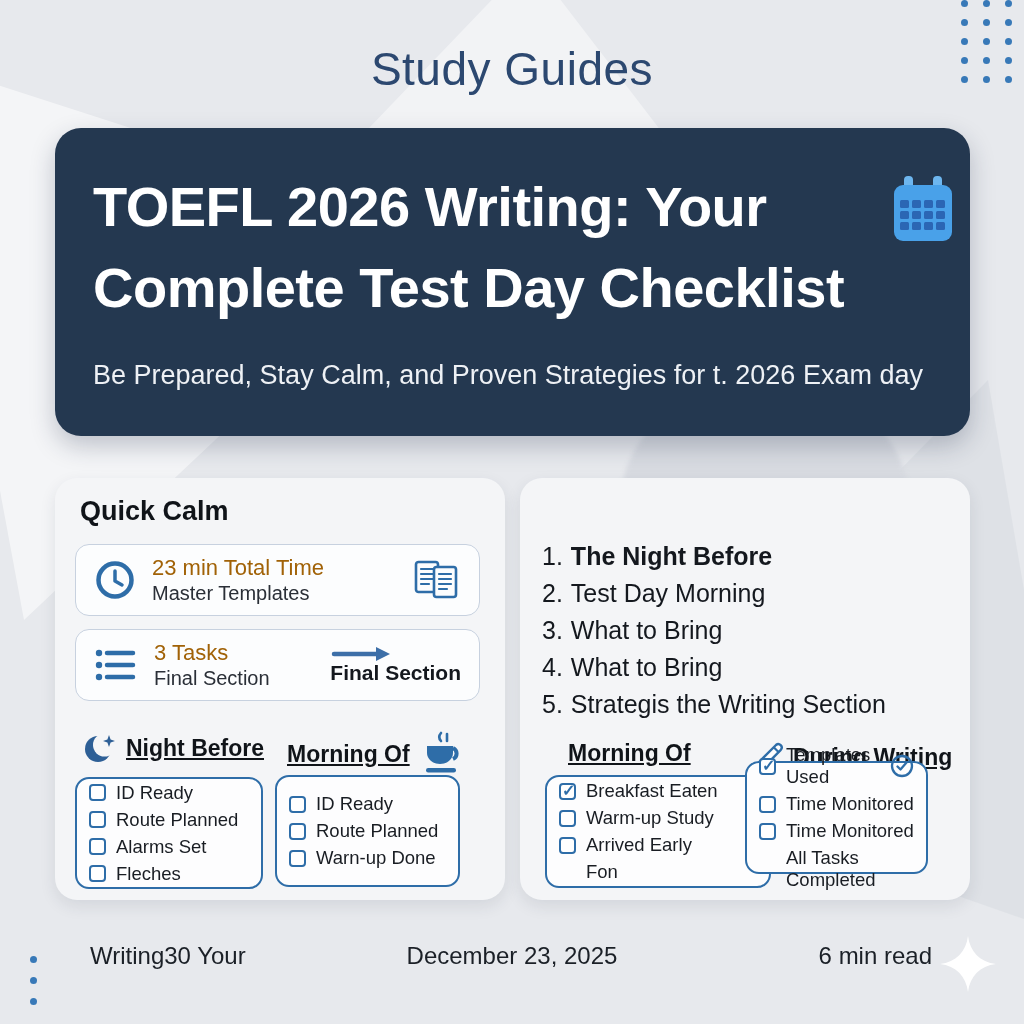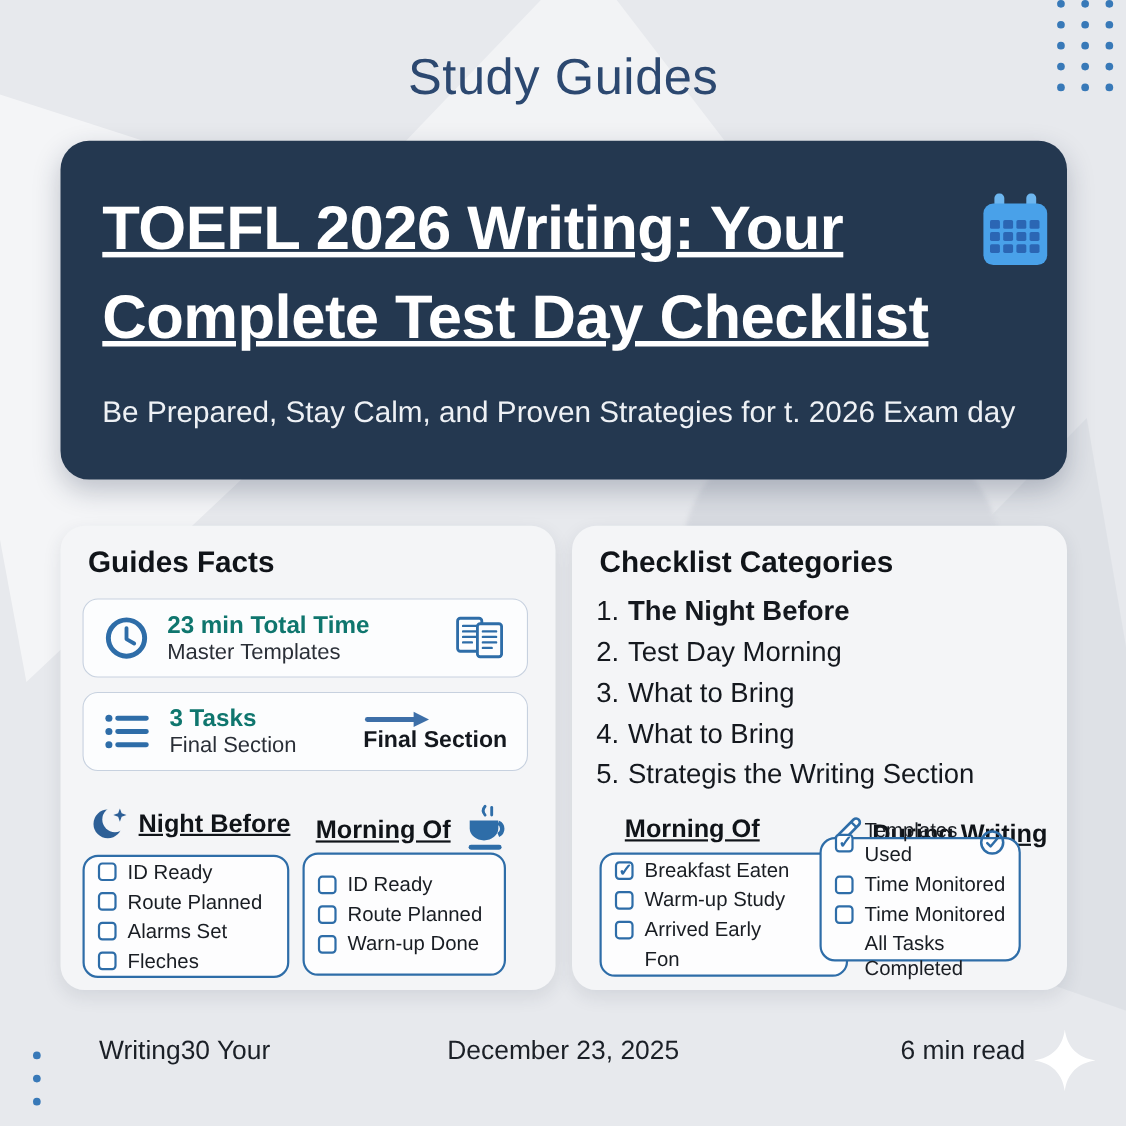--- a/index.html
+++ b/index.html
@@ -27,39 +27,39 @@
   .dot-grid .dot:nth-child(3n+1){ margin-right:14px; }
   .dot-col { position:absolute; left:30px; top:956px; display:grid; row-gap:14px; z-index:2; }
   .sparkle { position:absolute; left:940px; top:936px; z-index:2; }
   
   .page-title { position:absolute; z-index:1; left:0; top:42px; width:100%;
                 text-align:center; font-size:46px; font-weight:normal; color:#2c4870; letter-spacing:.5px; }
   
   .hero { position:absolute; z-index:1; left:55px; top:128px; width:915px; height:308px;
           background:#243850; border-radius:26px; box-shadow:0 10px 24px rgba(30,45,70,.25); }
   .hero-title { position:absolute; left:38px; top:38px; width:800px; color:#fff;
-                font-size:56px; font-weight:bold; line-height:81px; letter-spacing:-.5px;text-decoration:underline; }
+                font-size:56px; font-weight:bold; line-height:81px; letter-spacing:-.5px; }
   .hero-sub { position:absolute; left:38px; top:232px; width:860px; color:#eef1f5; font-size:27px; }
   .cal-icon { position:absolute; right:18px; top:48px; width:58px; height:68px; }
   .cal-leg { position:absolute; top:0; width:9px; height:16px; background:#6db6ef; border-radius:4px; }
   .cal-body { position:absolute; top:9px; left:0; width:58px; height:56px; background:#49a1e9; border-radius:9px; }
   .cal-grid { position:absolute; top:24px; left:6px; width:46px; display:grid;
               grid-template-columns:repeat(4,9px); gap:3px; }
   .cal-cell { width:9px; height:8px; background:#2b66b4; border-radius:1.5px; }
   
   .card { position:absolute; z-index:1; top:478px; width:450px; height:422px;
           background:#f4f5f7; border-radius:22px; box-shadow:0 6px 16px rgba(40,50,70,.10); }
   .card-left { left:55px; } .card-right { left:520px; }
   .card-heading { position:absolute; left:25px; top:18px; font-size:27px; font-weight:bold; color:#101419; }
   
   .fact { position:absolute; left:20px; width:405px; height:72px; background:#fcfdfe;
           border:1.5px solid #c7d1df; border-radius:14px; display:flex; align-items:center; padding:0 18px; }
   .fact1 { top:66px; } .fact2 { top:151px; }
   .fact-texts { margin-left:16px; flex:1; }
-  .fact-title { font-size:22px; font-weight:bold; color:#0f766e; }
+  .fact-title { font-size:22px; font-weight:normal; color:#a16207; }
   .fact-sub { font-size:20px; color:#2a2f37; margin-top:1px; }
   .fact-right { text-align:center; }
   .fact-right-label { font-size:21px; font-weight:bold; color:#14181e; margin-top:-2px; }
   
   .mini-head { position:absolute; font-size:23px; font-weight:bold; color:#101419;
                display:flex; align-items:center; gap:7px;text-decoration:underline; }
   
   .chk-box { position:absolute; background:#fdfdfe; border:2.5px solid #2e6da8; border-radius:14px;
              padding:9px 12px; display:flex; flex-direction:column; justify-content:center; gap:5px; }
   .chk-row { display:flex; align-items:center; gap:10px; font-size:18.5px; color:#191d23; }
@@ -139,21 +139,21 @@
       <span class="cal-cell"></span>
         <span class="cal-cell"></span>
         <span class="cal-cell"></span>
         <span class="cal-cell"></span>
     </span>
   </div>
   <div class="hero-sub">Be Prepared, Stay Calm, and Proven Strategies for t. 2026 Exam day</div>
 </div>
 
 <div class="card card-left">
-  <div class="card-heading">Guides Facts</div>
+  <div class="card-heading">Quick Calm</div>
 
   <div class="fact fact1">
     <span>
       <svg width="42" height="42" viewBox="0 0 42 42">
         <circle cx="21" cy="21" r="16.5" fill="none" stroke="#2e6da8" stroke-width="4.5"></circle>
         <path d="M21 12 L21 22 L28 26" fill="none" stroke="#2e6da8" stroke-width="3.5" stroke-linecap="round" stroke-linejoin="round"></path>
       </svg>
     </span>
     <span class="fact-texts">
       <div class="fact-title">23 min Total Time</div>
@@ -245,21 +245,20 @@
       <span>Route Planned</span>
     </div>
     <div class="chk-row">
       <span class="cb"></span>
       <span>Warn-up Done</span>
     </div>
   </div>
 </div>
 
 <div class="card card-right">
-  <div class="card-heading">Checklist Categories</div>
 
   <div class="cat-list">
     <div class="cat-item bold">
       <span>1.</span>
       <span class="cat-label">The Night Before</span>
     </div>
     <div class="cat-item">
       <span>2.</span>
       <span class="cat-label">Test Day Morning</span>
     </div>

